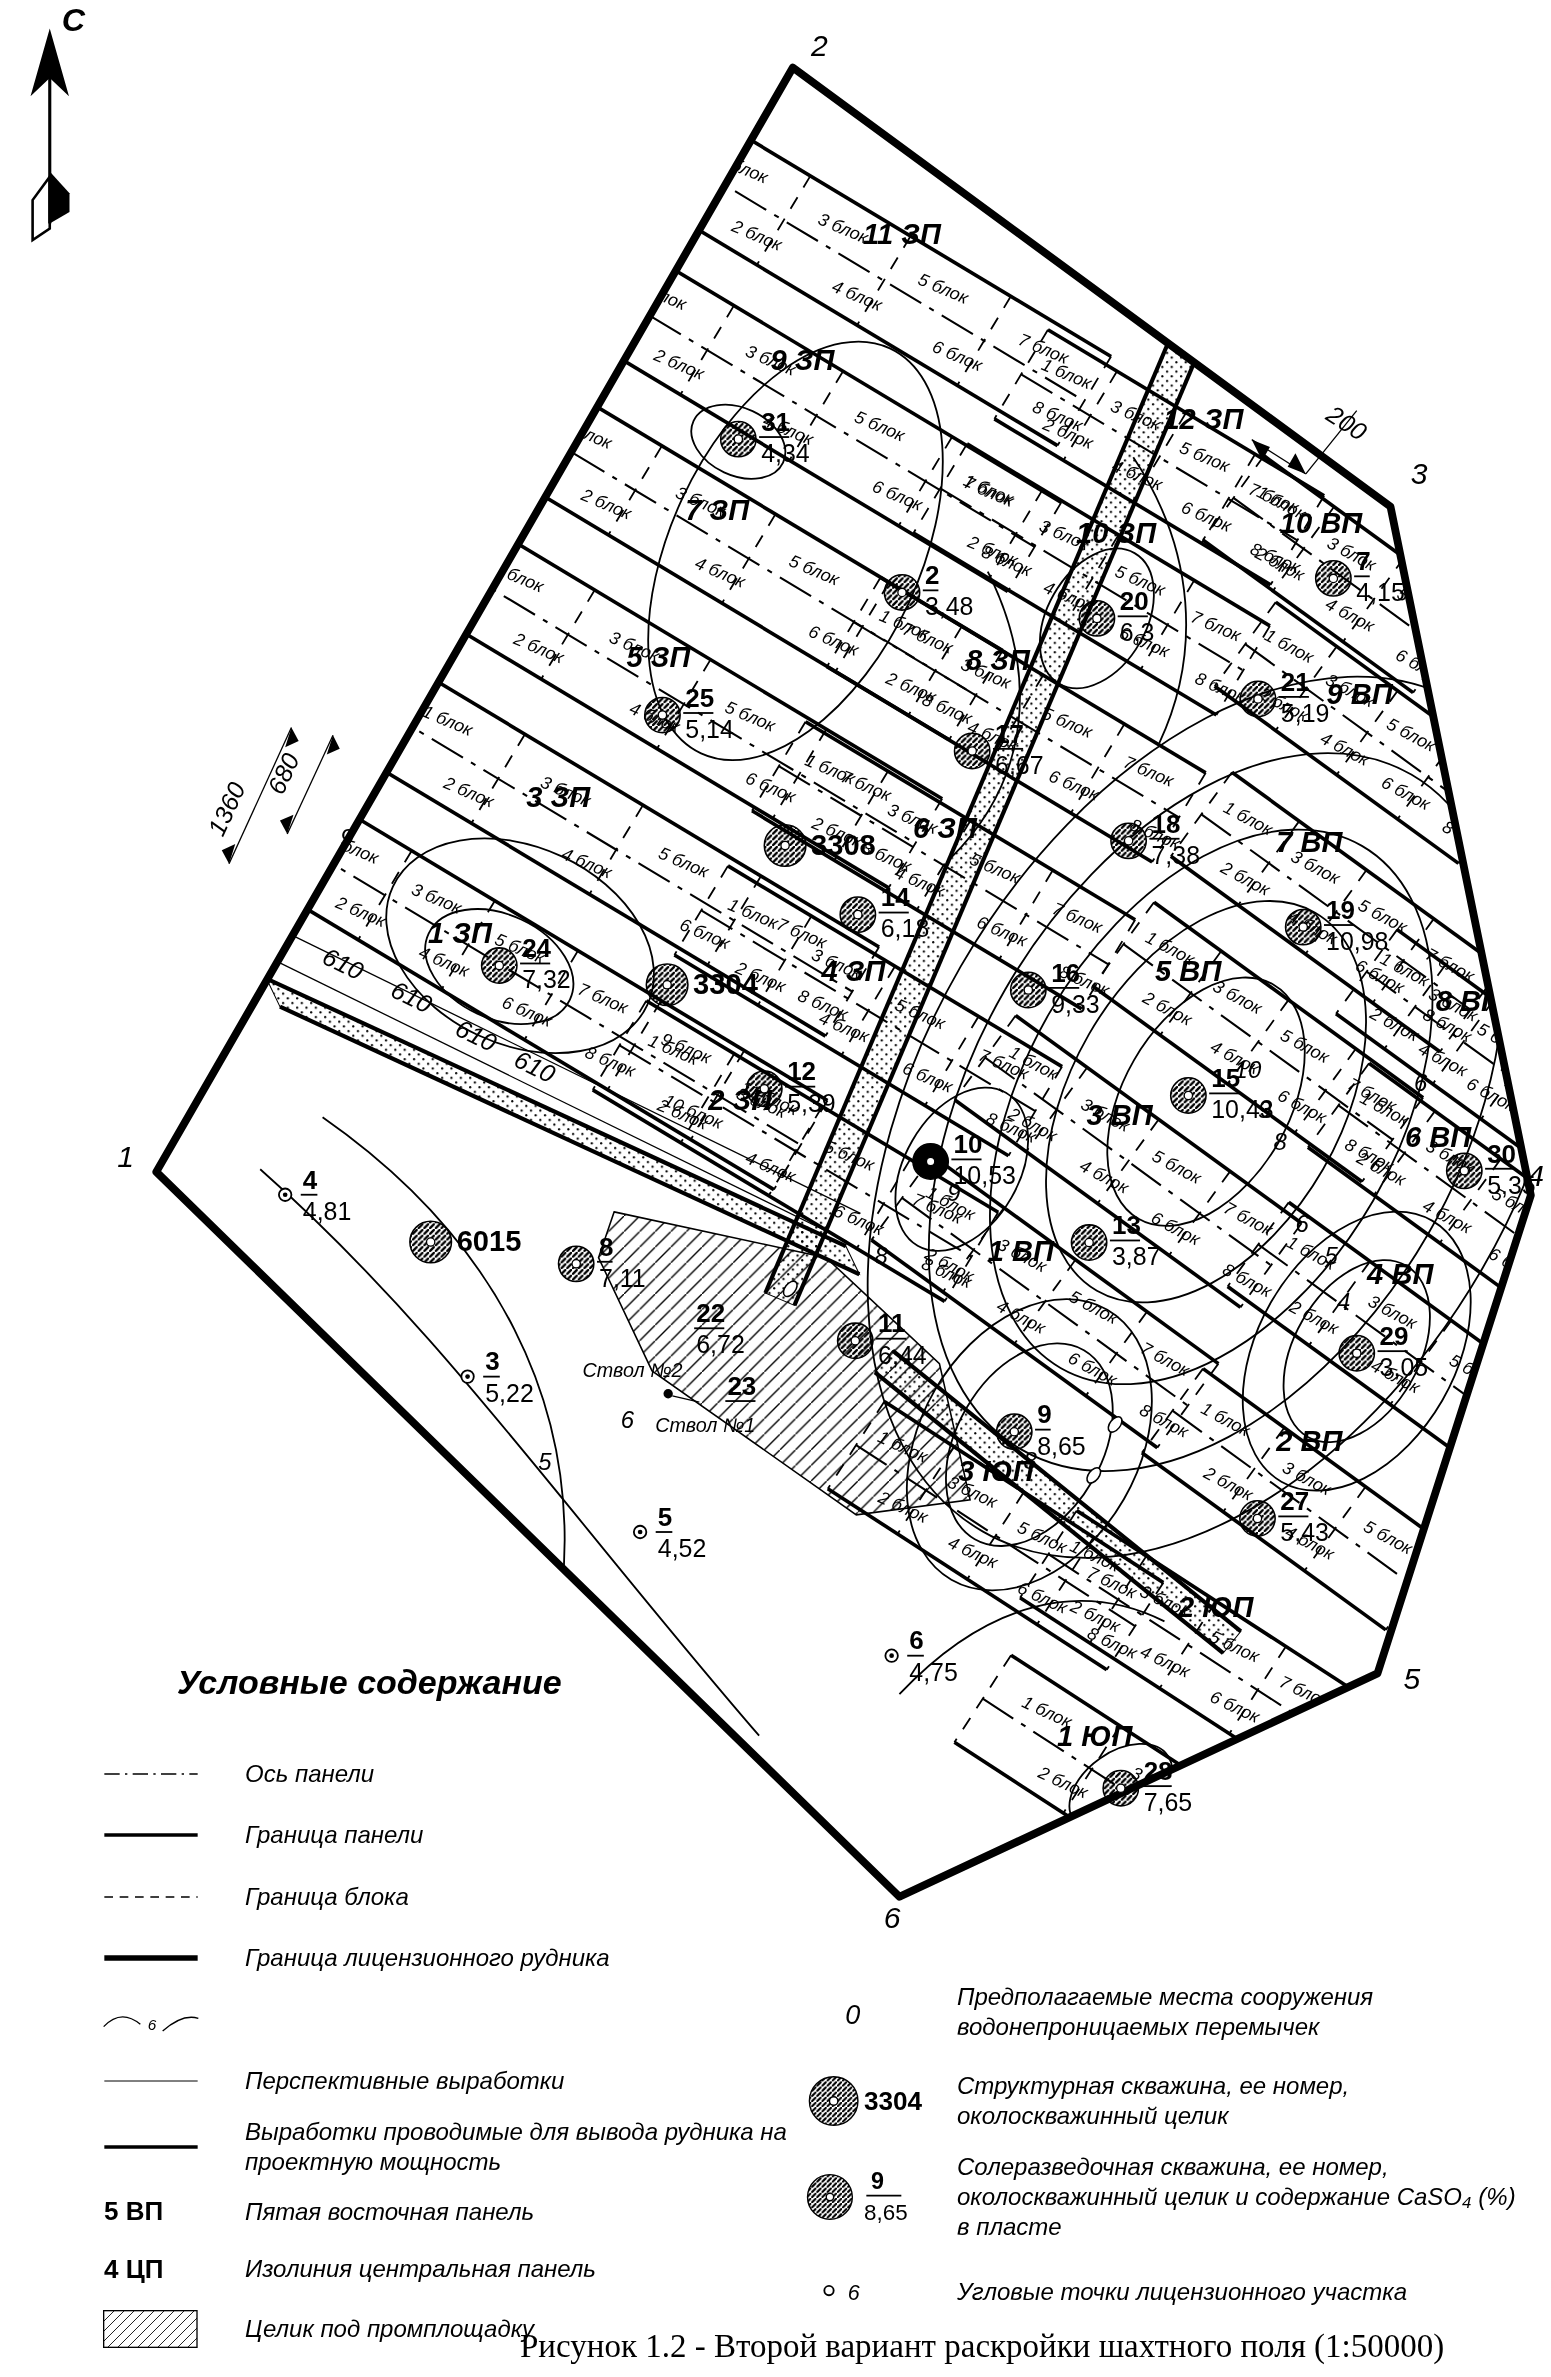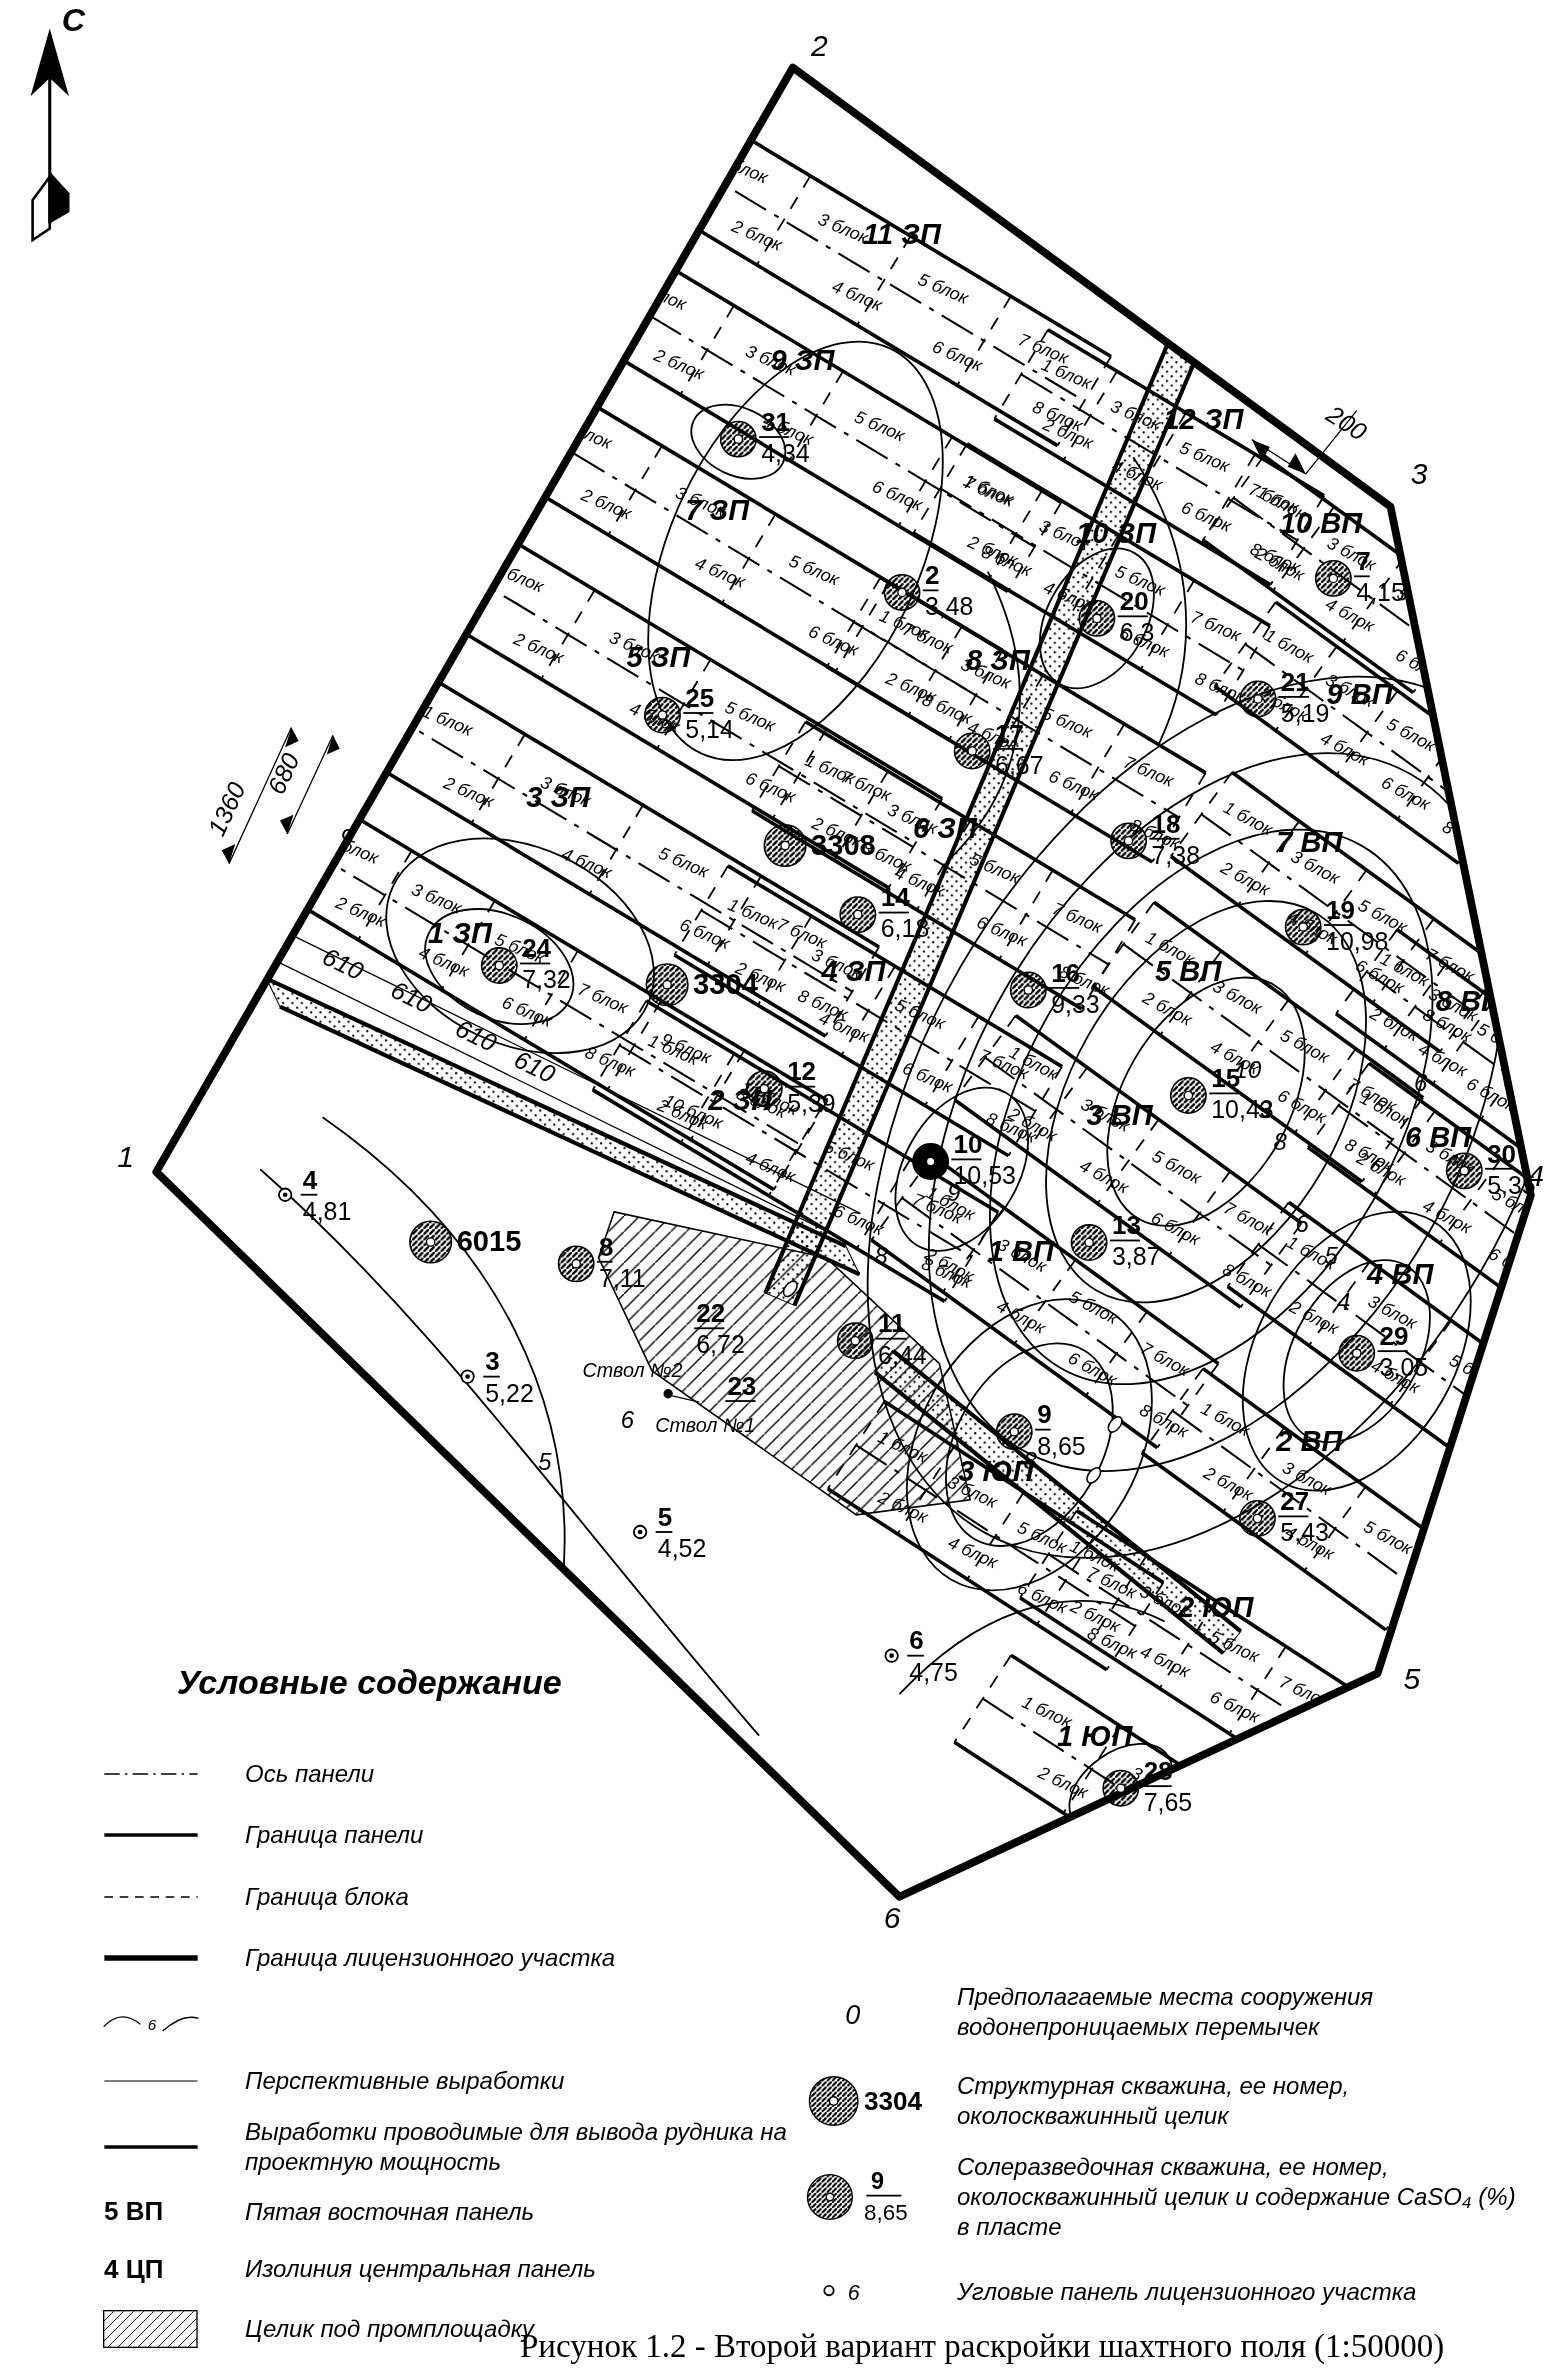--- a/index.html
+++ b/index.html
@@ -870,21 +870,21 @@
             </svg>
           </div>
           <div class="llab">Граница блока</div>
         </div>
         <div class="lrow">
           <div class="lsym">
             <svg class="symsvg" viewBox="0 0 300 150">
               <line x1="10" y1="75" x2="290" y2="75" stroke="#000" stroke-width="16"></line>
             </svg>
           </div>
-          <div class="llab">Граница лицензионного участка</div>
+          <div class="llab">Граница лицензионного рудника</div>
         </div>
         <div class="lrow">
           <div class="lsym">
             <svg class="symsvg" viewBox="0 0 300 150">
               <path d="M 8 95 Q 60 40 118 88" fill="none" stroke="#000" stroke-width="4"></path>
               <text x="140" y="105" class="cl">6</text>
               <path d="M 185 108 Q 245 55 292 70" fill="none" stroke="#000" stroke-width="4"></path>
             </svg>
           </div>
         </div>
@@ -956,20 +956,20 @@
           </div>
           <div class="llab">Солеразведочная скважина, ее номер, околоскважинный целик и содержание CaSO₄ (%) в пласте</div>
         </div>
         <div class="lrow">
           <div class="lsym">
             <svg class="symsvg" viewBox="0 0 300 150">
               <circle cx="60" cy="72" r="10" fill="#fff" stroke="#000" stroke-width="4"></circle>
               <text x="100" y="92" class="cl">6</text>
             </svg>
           </div>
-          <div class="llab">Угловые панель лицензионного участка</div>
+          <div class="llab">Угловые точки лицензионного участка</div>
         </div>
       </div>
   </div>
 </div>
 
 <div class="caption">Рисунок 1.2   - Второй вариант раскройки шахтного поля  (1:50000)</div>
 
 
 </body></html>

